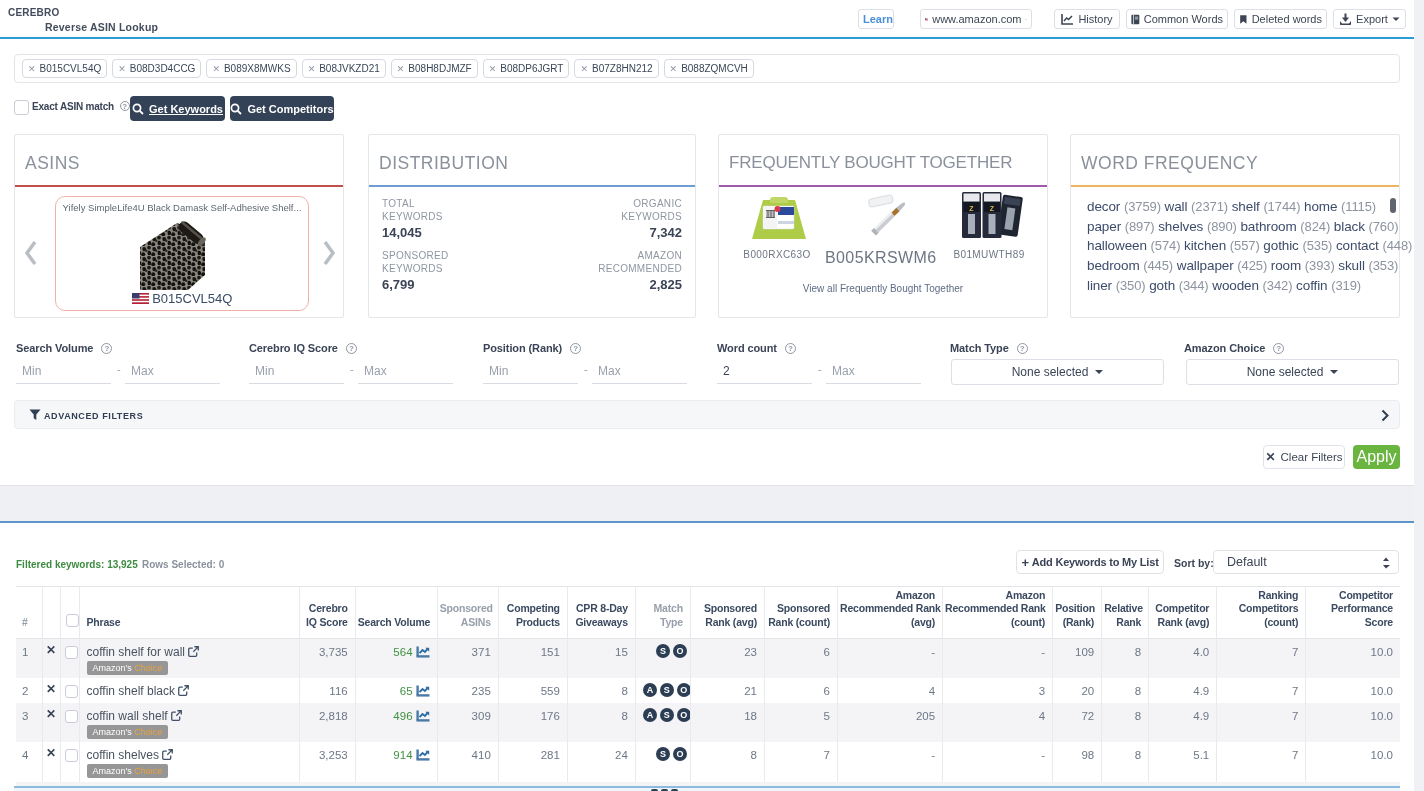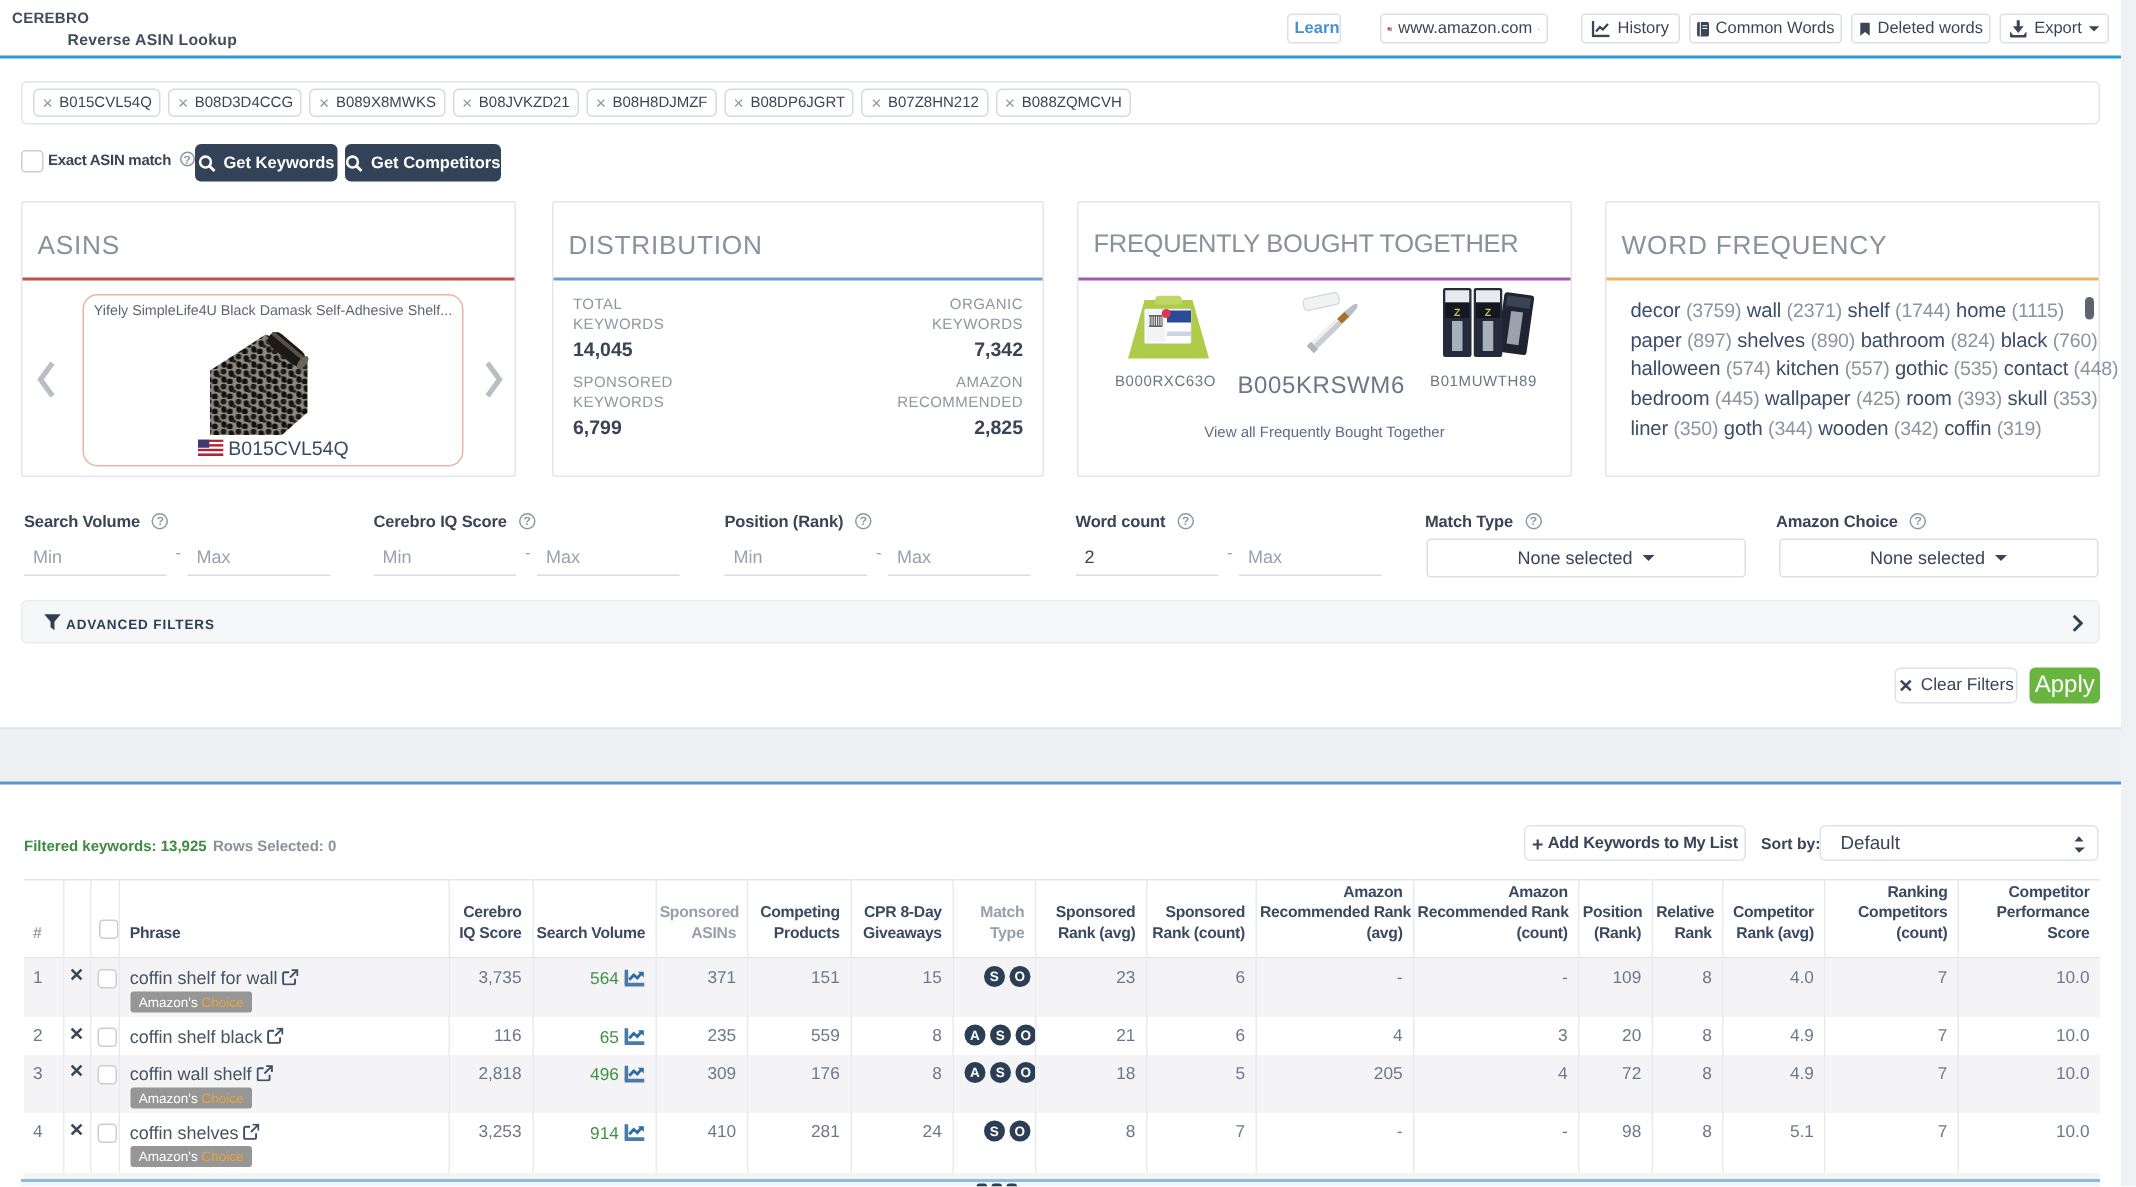--- a/index.html
+++ b/index.html
@@ -141,21 +141,21 @@
     <span class="chip"><span class="x">✕</span>B089X8MWKS</span>
     <span class="chip"><span class="x">✕</span>B08JVKZD21</span>
     <span class="chip"><span class="x">✕</span>B08H8DJMZF</span>
     <span class="chip"><span class="x">✕</span>B08DP6JGRT</span>
     <span class="chip"><span class="x">✕</span>B07Z8HN212</span>
     <span class="chip"><span class="x">✕</span>B088ZQMCVH</span>
   </div>
 
   <div class="abs cb" style="left:14px; top:100px; width:15px; height:15px;"></div>
   <div class="abs exact-label">Exact ASIN match <span class="qm">?</span></div>
-  <div class="navybtn" style="left:130px; width:95px;">
+  <div class="navybtn" style="left:130px; width:95px;text-decoration:underline;">
     <svg width="12" height="12" viewBox="0 0 12 12">
         <circle cx="5" cy="5" r="3.6" stroke="#fff" stroke-width="1.7" fill="none"></circle>
         <line x1="7.8" y1="7.8" x2="11" y2="11" stroke="#fff" stroke-width="1.9"></line>
       </svg>Get Keywords
   </div>
   <div class="navybtn" style="left:230px; width:104px;">
     <svg width="12" height="12" viewBox="0 0 12 12">
         <circle cx="5" cy="5" r="3.6" stroke="#fff" stroke-width="1.7" fill="none"></circle>
         <line x1="7.8" y1="7.8" x2="11" y2="11" stroke="#fff" stroke-width="1.9"></line>
       </svg>Get Competitors

